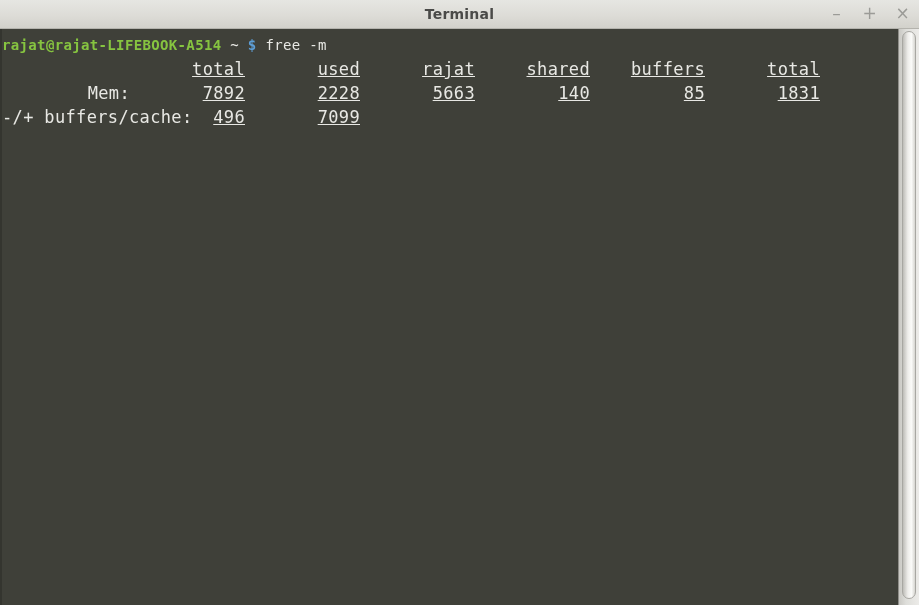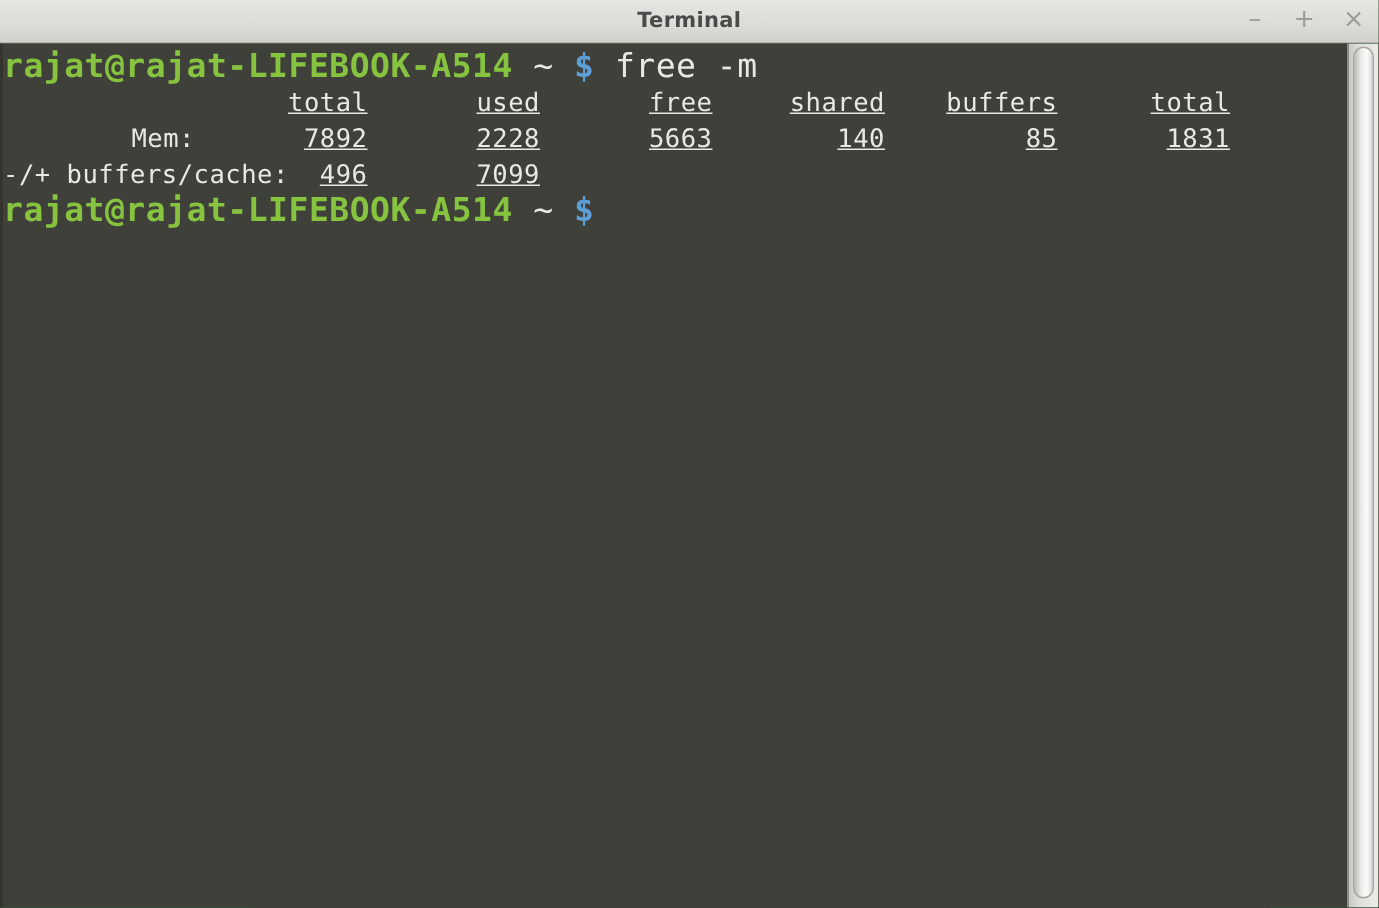--- a/index.html
+++ b/index.html
@@ -79,21 +79,21 @@
     background: #3f4039;
     padding: 4px 0 0 2px;
     box-sizing: border-box;
     overflow: hidden;
   }
 
   .line {
     height: 24px;
     line-height: 24px;
     font-family: "DejaVu Sans Mono", monospace;
-    font-size: 22px;
+    font-size: 14px;
     color: #e8e8e4;
     white-space: pre;
     letter-spacing: 0.35px;
   }
 
   .seg-user   { color: #86c440; font-weight: bold; }
   .seg-path   { color: #e8e8e4; }
   .seg-dollar { color: #5d9ed6; font-weight: bold; }
   .seg-cmd    { color: #e8e8e4; }
 
@@ -162,28 +162,27 @@
     </div>
   </div>
 
   <div id="terminal-area">
 
     <div id="screen">
       <div id="left-edge"></div>
 
       <div class="line"><span class="seg-user">rajat@rajat-LIFEBOOK-A514</span><span class="seg-path"> </span><span class="seg-path">~</span><span class="seg-path"> </span><span class="seg-dollar">$</span><span class="seg-cmd"> </span><span class="seg-cmd">free -m</span></div>
 
-      <div class="row"><span class="label-cell"></span><span class="num-cell first">total</span><span class="num-cell">used</span><span class="num-cell">free</span><span class="num-cell">shared</span><span class="num-cell">buffers</span><span class="num-cell">total</span></div>
+      <div class="row"><span class="label-cell"></span><span class="num-cell first">total</span><span class="num-cell">used</span><span class="num-cell">rajat</span><span class="num-cell">shared</span><span class="num-cell">buffers</span><span class="num-cell">total</span></div>
 
       <div class="row"><span class="label-cell">Mem:</span><span class="num-cell first">7892</span><span class="num-cell">2228</span><span class="num-cell">5663</span><span class="num-cell">140</span><span class="num-cell">85</span><span class="num-cell">1831</span></div>
 
       <div class="row"><span class="label-cell">-/+ buffers/cache:</span><span class="num-cell first">496</span><span class="num-cell">7099</span><span class="num-cell"></span><span class="num-cell"></span><span class="num-cell"></span><span class="num-cell"></span></div>
 
 
-      <div class="line"><span class="seg-user">rajat@rajat-LIFEBOOK-A514</span><span class="seg-path"> </span><span class="seg-path">~</span><span class="seg-path"> </span><span class="seg-dollar">$</span></div>
 
     </div>
 
     <div id="scrollbar">
       <div id="scroll-thumb"></div>
     </div>
 
   </div>
 </div>
 

